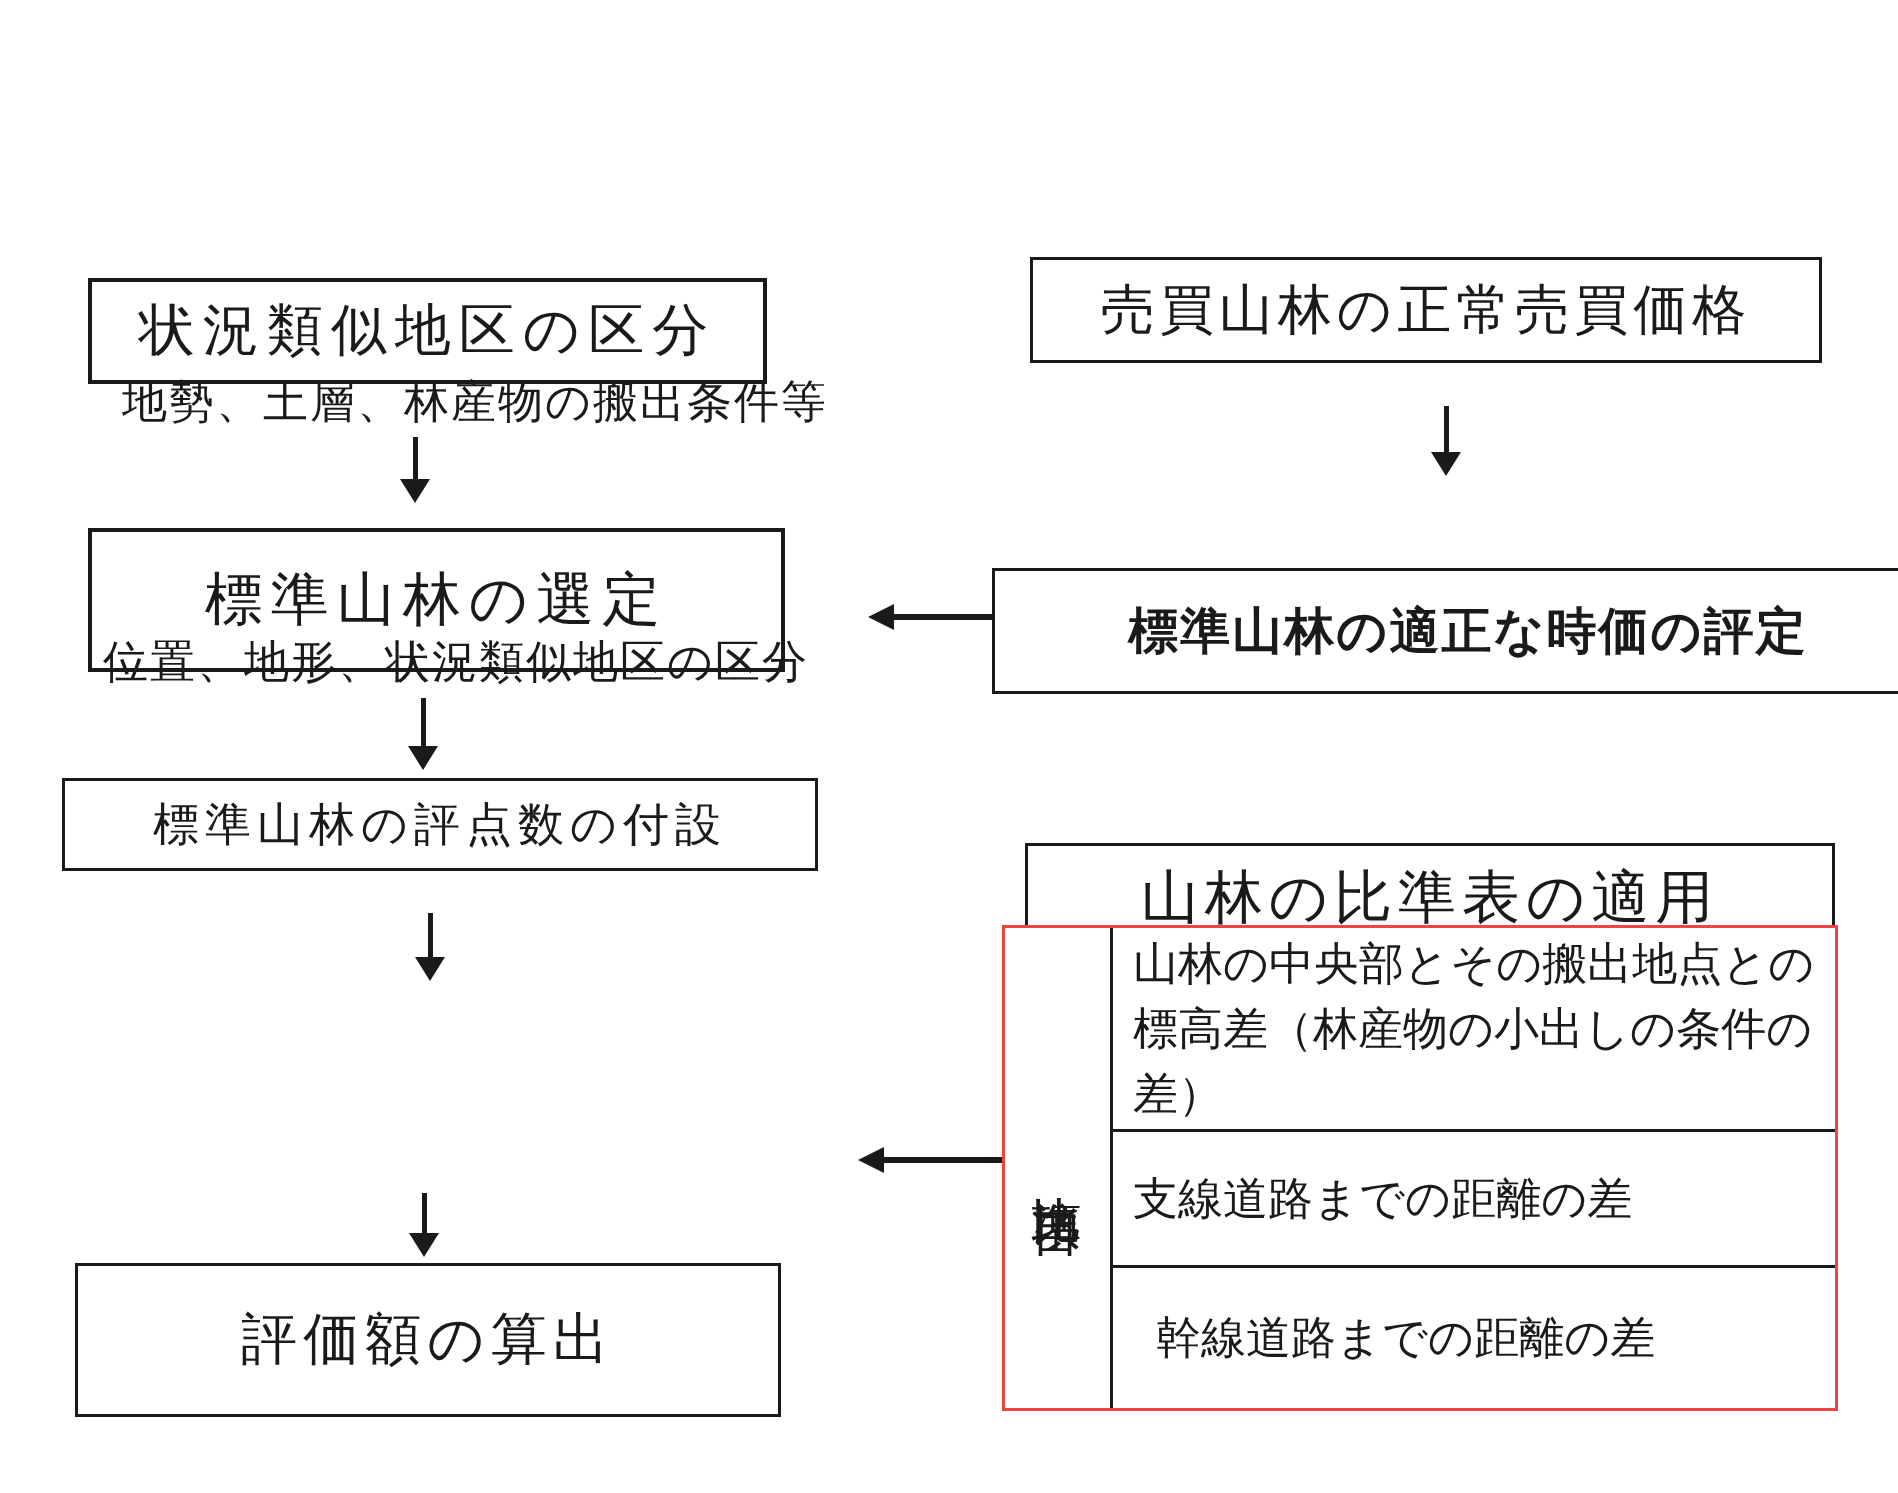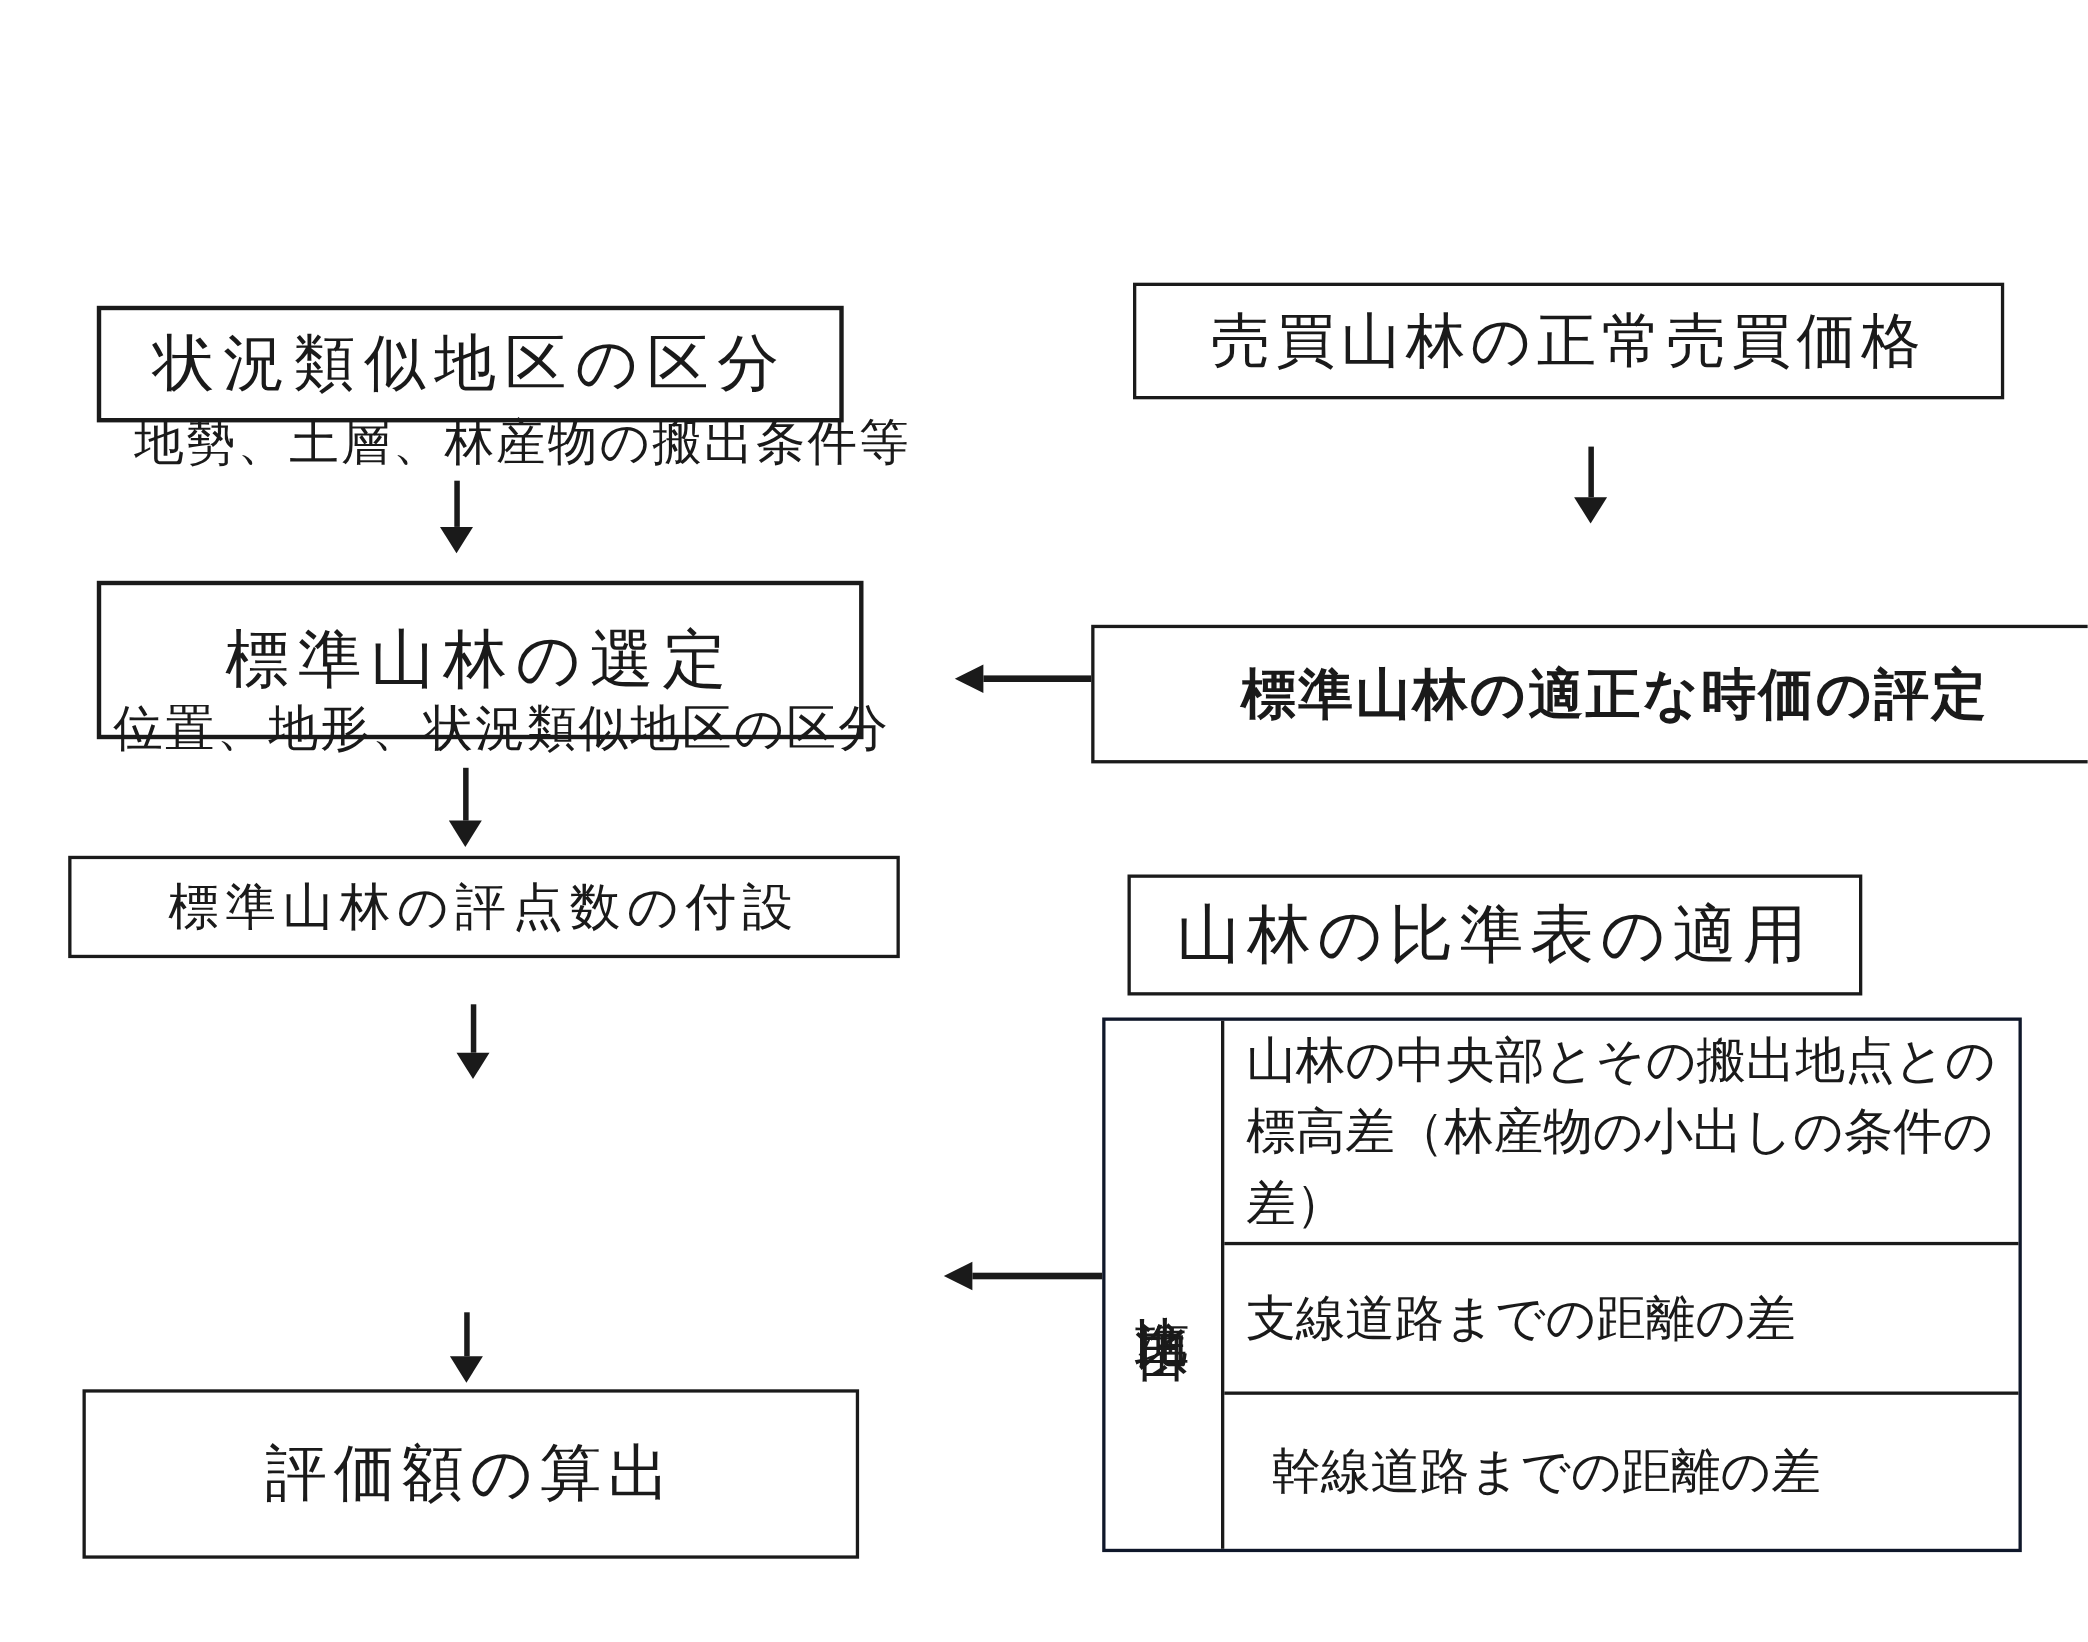--- a/index.html
+++ b/index.html
@@ -18,21 +18,21 @@
   .arrow-v .stem{width:5px;flex:1;background:#1a1a1a;}
   .arrow-v .head{width:0;height:0;border-left:15px solid transparent;border-right:15px solid transparent;border-top:24px solid #1a1a1a;}
 
   
   .arrow-h{position:absolute;display:flex;align-items:center;}
   .arrow-h .head{width:0;height:0;border-top:13px solid transparent;border-bottom:13px solid transparent;border-right:26px solid #1a1a1a;}
   .arrow-h .stem{height:6px;flex:1;background:#1a1a1a;}
 
   
   .ctable{position:absolute;left:1002px;top:925px;width:836px;height:486px;
-          border:3px solid #0f172a;box-sizing:border-box;display:flex;background:#fff;}
+          border:3px solid #ef4444;box-sizing:border-box;display:flex;background:#fff;}
   .ctable-header{width:108px;border-right:3px solid #1a1a1a;box-sizing:border-box;
           display:flex;align-items:center;justify-content:center;}
   .ctable-header span{writing-mode:vertical-rl;text-orientation:upright;font-size:50px;letter-spacing:6px;}
   .ctable-rows{flex:1;display:flex;flex-direction:column;}
   .ctable-row{box-sizing:border-box;border-bottom:3px solid #1a1a1a;display:flex;align-items:center;
           padding:10px 20px;font-size:45px;line-height:1.45;text-align:left;}
   .ctable-row:last-child{border-bottom:none;}
   .ctable-row.r1{height:204px;}
   .ctable-row.r2{height:136px;}
   .ctable-row.r3{flex:1;padding-left:43px;}
@@ -95,21 +95,21 @@
 
   <div class="fbox thin" style="left:992px;top:568px;width:952px;height:126px;font-size:50px;letter-spacing:2px;font-weight:bold;">
     <span>標準山林の適正な時価の評定</span>
   </div>
 
   <div class="arrow-h" style="left:868px;top:604px;width:124px;height:26px;">
     <div class="head"></div>
     <div class="stem"></div>
   </div>
 
-  <div class="fbox thin" style="left:1025px;top:795px;width:668px;height:110px;font-size:58px;letter-spacing:6px;">
+  <div class="fbox thin" style="left:1025px;top:843px;width:810px;height:110px;font-size:58px;letter-spacing:6px;">
     <span>山林の比準表の適用</span>
   </div>
 
   <div class="ctable">
     <div class="ctable-header">
       <span>比準項目</span>
     </div>
     <div class="ctable-rows">
       <div class="ctable-row r1">山林の中央部とその搬出地点との標高差（林産物の小出しの条件の差）</div>
       <div class="ctable-row r2">支線道路までの距離の差</div>

